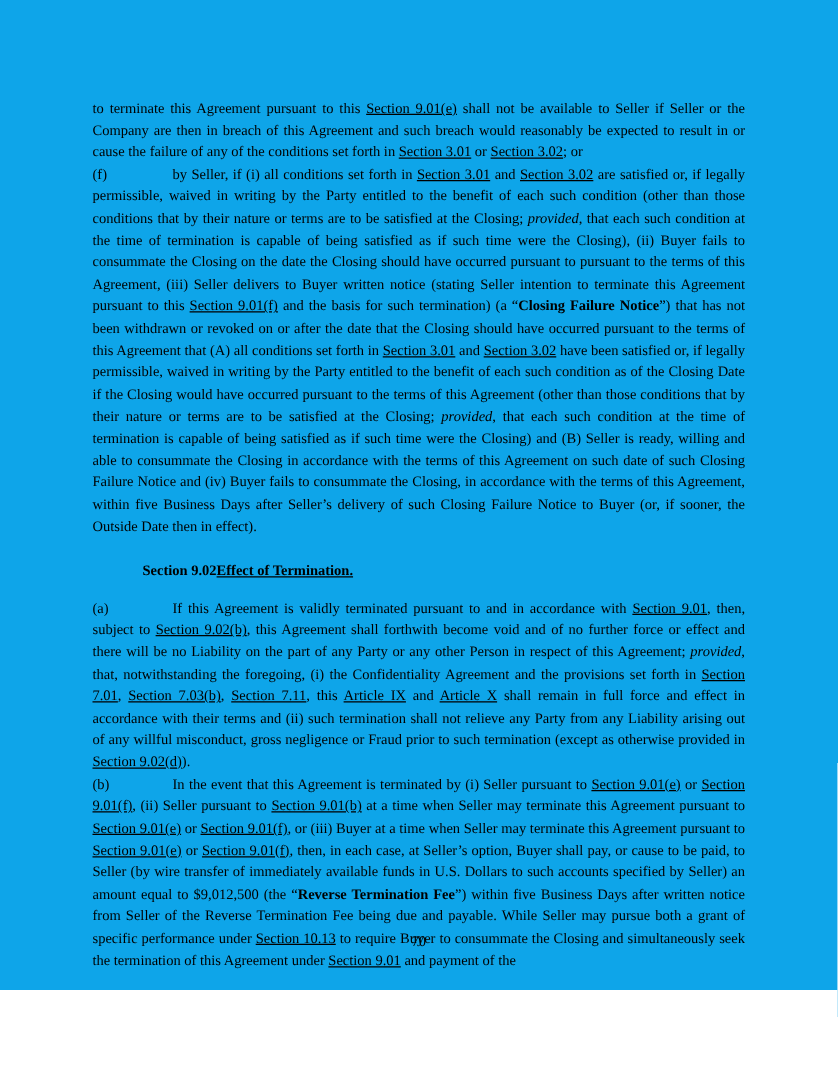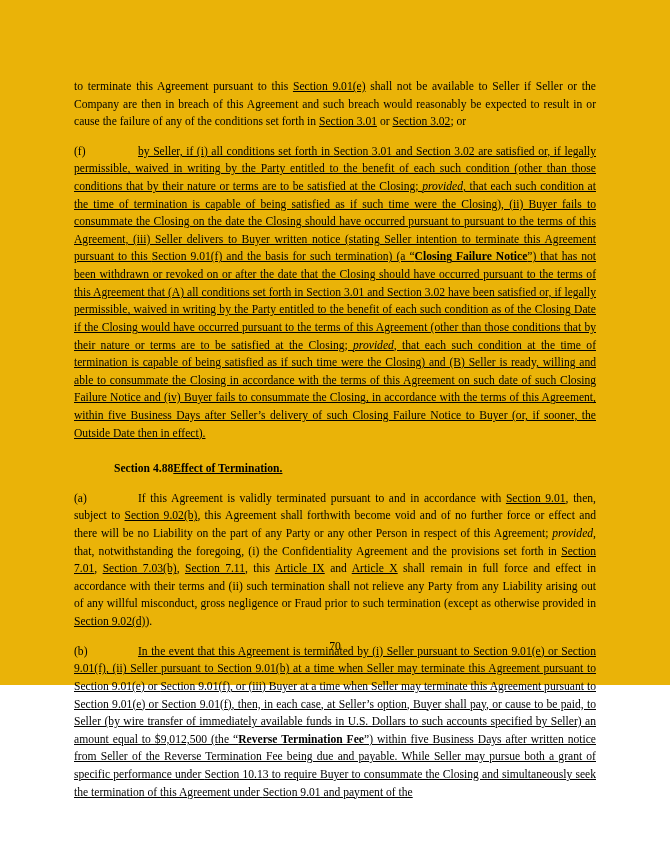--- a/index.html
+++ b/index.html
@@ -9,37 +9,35 @@
   }
   body {
     width: 670px;
     height: 867px;
     font-family: "Liberation Serif", serif;
     color: #000000;
   }
   .page {
     position: relative;
     width: 670px;
-    height: 685px;
+    height: 792px;
     box-sizing: border-box;
     padding: 78px 74px 40px 74px;
-    background: #eab308;
+    background: #0ea5e9;
   }
   .body-text {
     font-size: 11.6px;
     line-height: 1.52;
     text-align: justify;
   }
   p.para {
     margin: 0 0 0 0;
     text-indent: 0;
   }
   p.para + p.para {
-    margin-top: 12px;
-    text-decoration: underline;
   }
   .lead-in {
     display: inline-block;
     width: 64px;
   }
   .indent-first {
     text-indent: 64px;
   }
   u {
     text-decoration: underline;
@@ -74,21 +72,21 @@
 
 <div class="page">
 
   <div class="body-text">
     <div id="block-before">
         <p class="para"><span>to terminate this Agreement pursuant to this </span><u>Section 9.01(e)</u><span> shall not be available to Seller if Seller or the Company are then in breach of this Agreement and such breach would reasonably be expected to result in or cause the failure of any of the conditions set forth in </span><u>Section 3.01</u><span> or </span><u>Section 3.02</u><span>; or</span></p>
         <p class="para indent-first"><span class="lead-in">(f)</span><span>by Seller, if (i) all conditions set forth in </span><u>Section 3.01</u><span> and </span><u>Section 3.02</u><span> are satisfied or, if legally permissible, waived in writing by the Party entitled to the benefit of each such condition (other than those conditions that by their nature or terms are to be satisfied at the Closing; </span><span class="italic">provided</span><span>, that each such condition at the time of termination is capable of being satisfied as if such time were the Closing), (ii) Buyer fails to consummate the Closing on the date the Closing should have occurred pursuant to pursuant to the terms of this Agreement, (iii) Seller delivers to Buyer written notice (stating Seller intention to terminate this Agreement pursuant to this </span><u>Section 9.01(f)</u><span> and the basis for such termination) (a “</span><span class="bold">Closing Failure Notice</span><span>”) that has not been withdrawn or revoked on or after the date that the Closing should have occurred pursuant to the terms of this Agreement that (A) all conditions set forth in </span><u>Section 3.01</u><span> and </span><u>Section 3.02</u><span> have been satisfied or, if legally permissible, waived in writing by the Party entitled to the benefit of each such condition as of the Closing Date if the Closing would have occurred pursuant to the terms of this Agreement (other than those conditions that by their nature or terms are to be satisfied at the Closing; </span><span class="italic">provided</span><span>, that each such condition at the time of termination is capable of being satisfied as if such time were the Closing) and (B) Seller is ready, willing and able to consummate the Closing in accordance with the terms of this Agreement on such date of such Closing Failure Notice and (iv) Buyer fails to consummate the Closing, in accordance with the terms of this Agreement, within five Business Days after Seller’s delivery of such Closing Failure Notice to Buyer (or, if sooner, the Outside Date then in effect).</span></p>
       </div>
 
     <div class="section-heading">
-      <span>Section 4.88</span><span class="heading-title">Effect of Termination.</span>
+      <span>Section 9.02</span><span class="heading-title">Effect of Termination.</span>
     </div>
 
     <div id="block-after">
         <p class="para indent-first"><span class="lead-in">(a)</span><span>If this Agreement is validly terminated pursuant to and in accordance with </span><u>Section 9.01</u><span>, then, subject to </span><u>Section 9.02(b)</u><span>, this Agreement shall forthwith become void and of no further force or effect and there will be no Liability on the part of any Party or any other Person in respect of this Agreement; </span><span class="italic">provided</span><span>, that, notwithstanding the foregoing, (i) the Confidentiality Agreement and the provisions set forth in </span><u>Section 7.01</u><span>, </span><u>Section 7.03(b)</u><span>, </span><u>Section 7.11</u><span>, this </span><u>Article IX</u><span> and </span><u>Article X</u><span> shall remain in full force and effect in accordance with their terms and (ii) such termination shall not relieve any Party from any Liability arising out of any willful misconduct, gross negligence or Fraud prior to such termination (except as otherwise provided in </span><u>Section 9.02(d)</u><span>).</span></p>
         <p class="para indent-first"><span class="lead-in">(b)</span><span>In the event that this Agreement is terminated by (i) Seller pursuant to </span><u>Section 9.01(e)</u><span> or </span><u>Section 9.01(f)</u><span>, (ii) Seller pursuant to </span><u>Section 9.01(b)</u><span> at a time when Seller may terminate this Agreement pursuant to </span><u>Section 9.01(e)</u><span> or </span><u>Section 9.01(f)</u><span>, or (iii) Buyer at a time when Seller may terminate this Agreement pursuant to </span><u>Section 9.01(e)</u><span> or </span><u>Section 9.01(f)</u><span>, then, in each case, at Seller’s option, Buyer shall pay, or cause to be paid, to Seller (by wire transfer of immediately available funds in U.S. Dollars to such accounts specified by Seller) an amount equal to $9,012,500 (the “</span><span class="bold">Reverse Termination Fee</span><span>”) within five Business Days after written notice from Seller of the Reverse Termination Fee being due and payable. While Seller may pursue both a grant of specific performance under </span><u>Section 10.13</u><span> to require Buyer to consummate the Closing and simultaneously seek the termination of this Agreement under </span><u>Section 9.01</u><span> and payment of the</span></p>
       </div>
   </div>
 
   <div class="page-number">70</div>
 </div>

